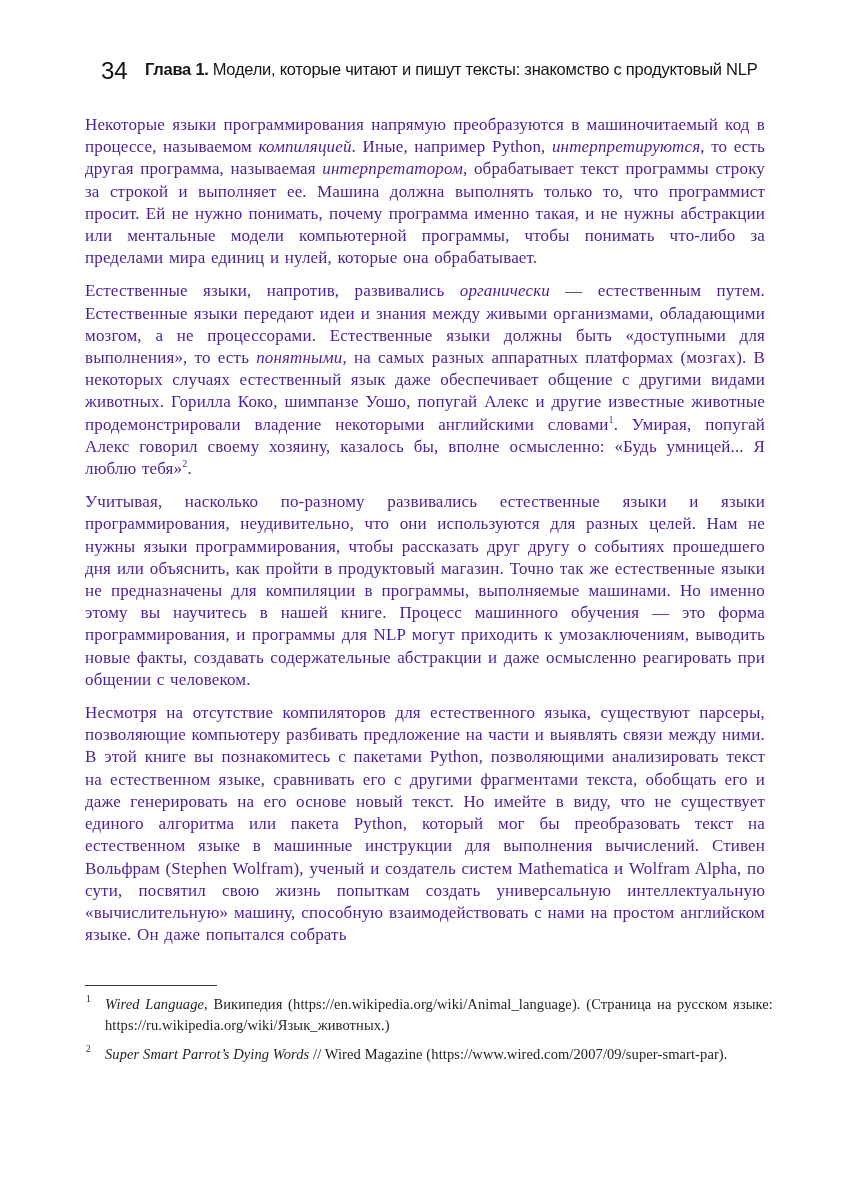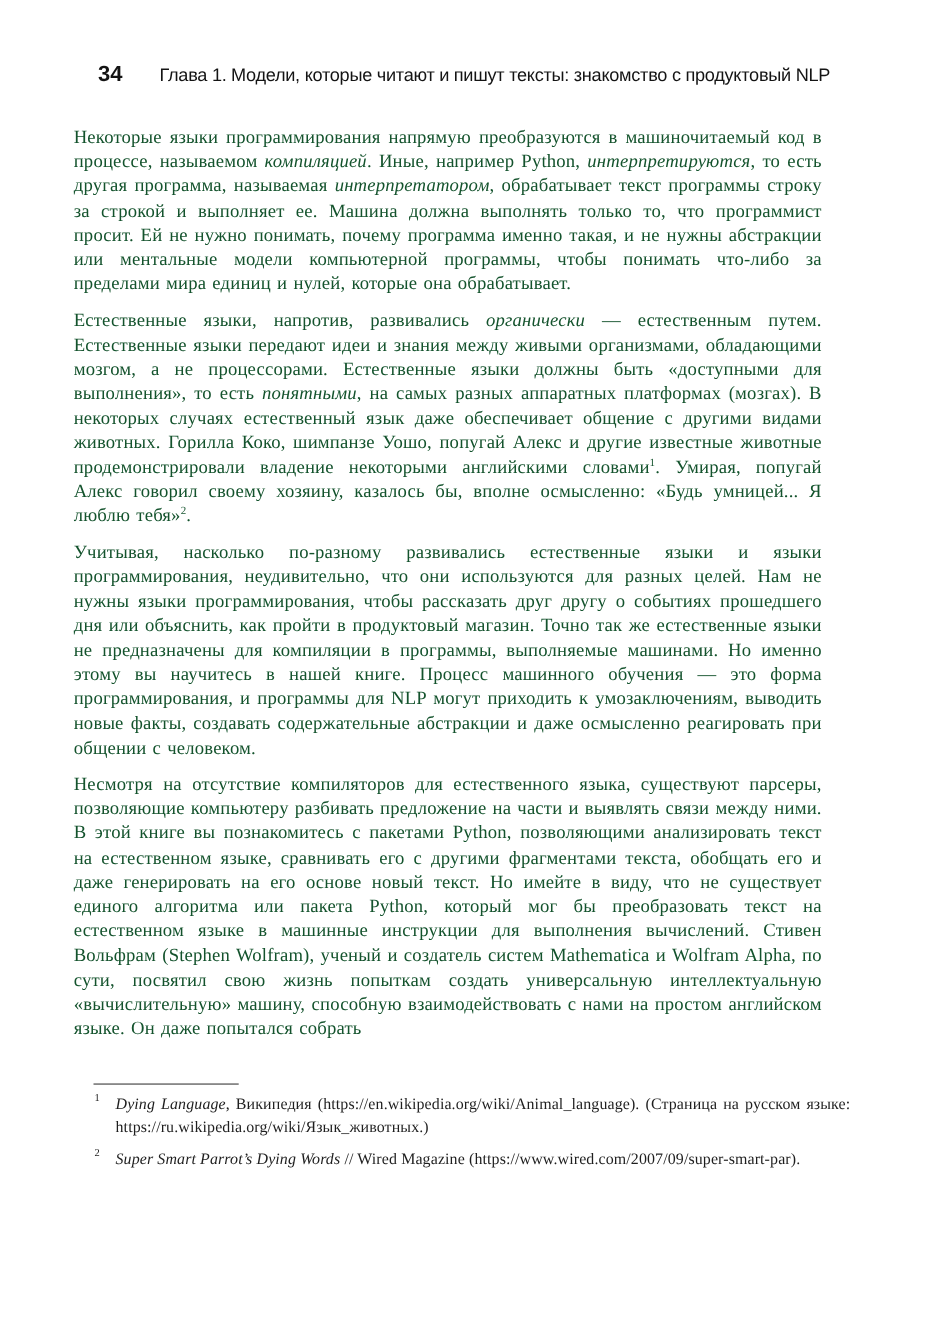--- a/index.html
+++ b/index.html
@@ -14,33 +14,33 @@
   .page { position: absolute; inset: 0; background: #ffffff; }
 
   
   .running-head {
     position: absolute; left: 85px; top: 60px; width: 690px;
     font-family: "Liberation Sans", "DejaVu Sans", sans-serif;
     font-size: 16.5px; letter-spacing: -0.25px;
     color: #141414; white-space: nowrap;
   }
   .pagenum {
-    position: absolute; left: 4px; top: -3px;
-    font-weight: 700; font-size: 20px; letter-spacing: 0;
+    position: absolute; left: 16px; top: -3px;
+    font-weight: 400; font-size: 24px; letter-spacing: 0;
   }
   .chapter { position: absolute; left: 60px; top: 0; }
-  .chapter b { font-weight: 400; margin-right: 4px; text-align: right; }
+  .chapter b { font-weight: 700; margin-right: 4px; text-align: right; }
 
   
   .body-text {
-    position: absolute; left: 67px; top: 114px; width: 680px;
+    position: absolute; left: 85px; top: 114px; width: 680px;
     font-size: 17px; line-height: 22.2px;
     text-align: justify;
     letter-spacing: 0.15px; word-spacing: 1.2px;
-    color: #14532d;
+    color: #4c1d95;
   }
   .body-text p { margin: 0 0 11px 0; }
   .body-text em { font-style: italic; }
   .body-text sup.fn-ref { font-size: 10px; line-height: 0; vertical-align: super; }
 
   
   .footnote-rule {
     position: absolute; left: 85px; top: 985px; width: 132px;
     border-top: 1.6px solid #3a3a3a; height: 0;
   }
@@ -72,17 +72,17 @@
   <main class="body-text" id="paragraphs">
       <p><span>Некоторые языки программирования напрямую преобразуются в машиночитаемый код в процессе, называемом </span><em>компиляцией</em><span>. Иные, например Python, </span><em>интерпретируются</em><span>, то есть другая программа, называемая </span><em>интерпретатором</em><span>, обрабатывает текст программы строку за строкой и выполняет ее. Машина должна выполнять только то, что программист просит. Ей не нужно понимать, почему программа именно такая, и не нужны абстракции или ментальные модели компьютерной программы, чтобы понимать что-либо за пределами мира единиц и нулей, которые она обрабатывает.</span></p>
       <p><span>Естественные языки, напротив, развивались </span><em>органически</em><span> — естественным путем. Естественные языки передают идеи и знания между живыми организмами, обладающими мозгом, а не процессорами. Естественные языки должны быть «доступными для выполнения», то есть </span><em>понятными</em><span>, на самых разных аппаратных платформах (мозгах). В некоторых случаях естественный язык даже обеспечивает общение с другими видами животных. Горилла Коко, шимпанзе Уошо, попугай Алекс и другие известные животные продемонстрировали владение некоторыми английскими словами</span><sup class="fn-ref">1</sup><span>. Умирая, попугай Алекс говорил своему хозяину, казалось бы, вполне осмысленно: «Будь умницей... Я люблю тебя»</span><sup class="fn-ref">2</sup><span>.</span></p>
       <p><span>Учитывая, насколько по-разному развивались естественные языки и языки программирования, неудивительно, что они используются для разных целей. Нам не нужны языки программирования, чтобы рассказать друг другу о событиях прошедшего дня или объяснить, как пройти в продуктовый магазин. Точно так же естественные языки не предназначены для компиляции в программы, выполняемые машинами. Но именно этому вы научитесь в нашей книге. Процесс машинного обучения — это форма программирования, и программы для NLP могут приходить к умозаключениям, выводить новые факты, создавать содержательные абстракции и даже осмысленно реагировать при общении с человеком.</span></p>
       <p><span>Несмотря на отсутствие компиляторов для естественного языка, существуют парсеры, позволяющие компьютеру разбивать предложение на части и выявлять связи между ними. В этой книге вы познакомитесь с пакетами Python, позволяющими анализировать текст на естественном языке, сравнивать его с другими фрагментами текста, обобщать его и даже генерировать на его основе новый текст. Но имейте в виду, что не существует единого алгоритма или пакета Python, который мог бы преобразовать текст на естественном языке в машинные инструкции для выполнения вычислений. Стивен Вольфрам (Stephen Wolfram), ученый и создатель систем Mathematica и Wolfram Alpha, по сути, посвятил свою жизнь попыткам создать универсальную интеллектуальную «вычислительную» машину, способную взаимодействовать с нами на простом английском языке. Он даже попытался собрать</span></p>
     </main>
 
   <div class="footnote-rule"></div>
 
   <section class="footnotes" id="footnotes">
-      <div class="footnote"><span class="fn-marker">1</span><em>Dying Language</em><span>, Википедия (https://en.wikipedia.org/wiki/Animal_language). (Страница на русском языке: https://ru.wikipedia.org/wiki/Язык_животных.)</span></div>
+      <div class="footnote"><span class="fn-marker">1</span><em>Wired Language</em><span>, Википедия (https://en.wikipedia.org/wiki/Animal_language). (Страница на русском языке: https://ru.wikipedia.org/wiki/Язык_животных.)</span></div>
       <div class="footnote"><span class="fn-marker">2</span><em>Super Smart Parrot’s Dying Words</em><span> // Wired Magazine (https://www.wired.com/2007/09/super-smart-par).</span></div>
     </section>
 
 </div>
 
 </body></html>

